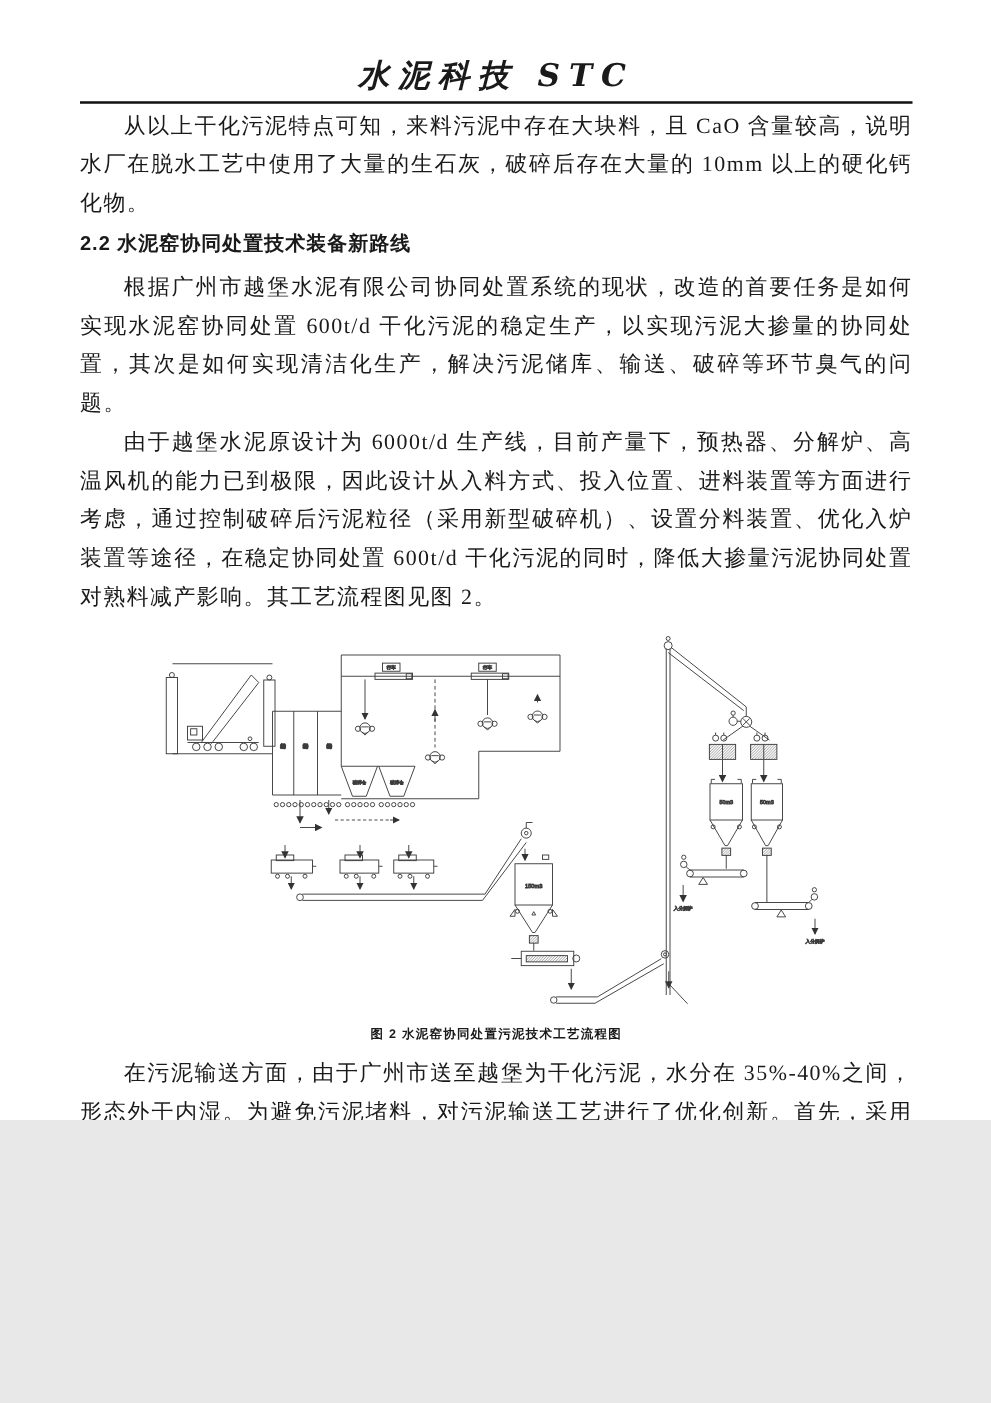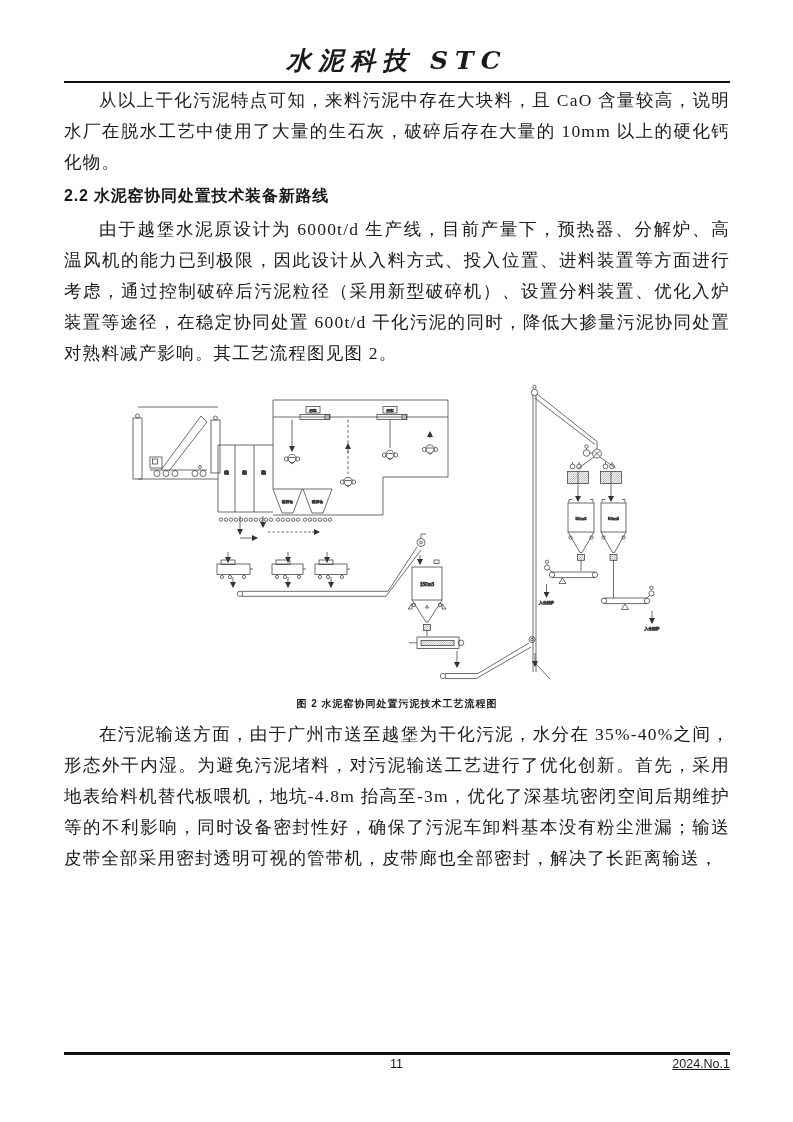--- a/index.html
+++ b/index.html
@@ -1,16 +1,16 @@
 <!DOCTYPE html>
 <html><head>
 <meta charset="utf-8">
 <style>
   html,body{margin:0;padding:0;background:#e8e8e8;}
-  .page{width:793px;height:1122px;background:#fff;position:relative;margin:0 auto;
+  .page{width:793px;height:896px;background:#fff;position:relative;margin:0 auto;
         font-family:"Liberation Serif","DejaVu Serif",serif;color:#1a1a1a;overflow:hidden;}
   .content{padding:0 63px 0 64px;}
   .header-title{padding-top:46px;text-align:center;font-family:"DejaVu Serif",serif;
         font-style:italic;font-weight:bold;font-size:25px;letter-spacing:7px;line-height:30px;}
   .rule{height:2.2px;background:#111;margin-top:5px;}
   p.body{margin:0;font-size:17.5px;line-height:31px;text-align:justify;
         text-indent:2em;letter-spacing:1.2px;}
   p.body.first{margin-top:2px;}
   h2.section{margin:0;font-size:16px;line-height:35.5px;font-weight:bold;
         font-family:"Liberation Sans",sans-serif;letter-spacing:0.8px;}
@@ -31,20 +31,21 @@
 <body>
 
 <div class="page">
   <div class="content">
 
     <div class="header-title">水泥科技 STC</div>
     <div class="rule"></div>
 
     <p class="body first">从以上干化污泥特点可知，来料污泥中存在大块料，且 CaO 含量较高，说明水厂在脱水工艺中使用了大量的生石灰，破碎后存在大量的 10mm 以上的硬化钙化物。</p>
     <h2 class="section">2.2 水泥窑协同处置技术装备新路线</h2>
+    <p class="body">根据广州市越堡水泥有限公司协同处置系统的现状，改造的首要任务是如何实现水泥窑协同处置 600t/d 干化污泥的稳定生产，以实现污泥大掺量的协同处置，其次是如何实现清洁化生产，解决污泥储库、输送、破碎等环节臭气的问题。</p>
     <p class="body">由于越堡水泥原设计为 6000t/d 生产线，目前产量下，预热器、分解炉、高温风机的能力已到极限，因此设计从入料方式、投入位置、进料装置等方面进行考虑，通过控制破碎后污泥粒径（采用新型破碎机）、设置分料装置、优化入炉装置等途径，在稳定协同处置 600t/d 干化污泥的同时，降低大掺量污泥协同处置对熟料减产影响。其工艺流程图见图 2。</p>
 
     <div class="figure">
       <svg width="700" height="320" viewBox="0 0 700 320">
         <defs>
           <marker id="arw" viewBox="0 0 6 6" refX="5" refY="3" markerWidth="6" markerHeight="6" orient="auto" markerUnits="userSpaceOnUse">
             <path d="M0,0 L6,3 L0,6 Z" fill="#333"></path>
           </marker>
           <pattern id="hatch" width="2.2" height="2.2" patternUnits="userSpaceOnUse">
             <path d="M0,2.2 L2.2,0" stroke="#555" stroke-width="0.45"></path>

